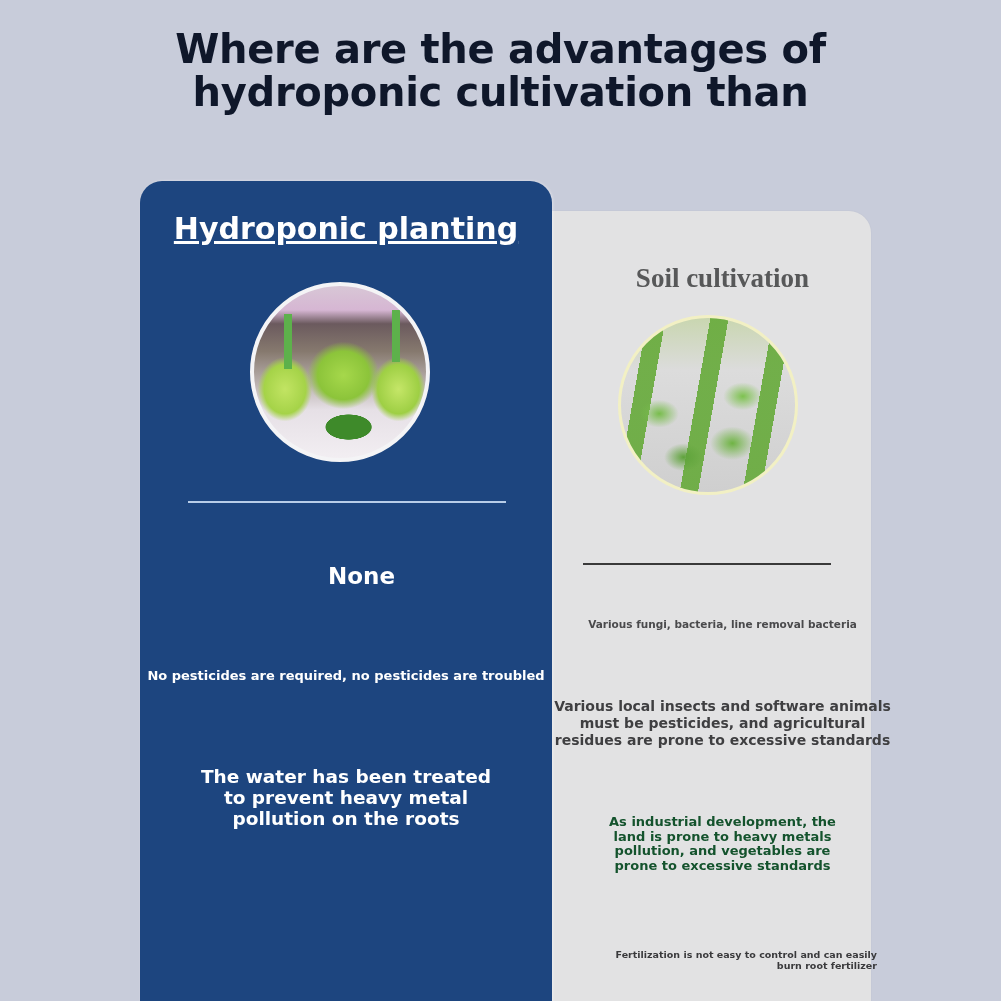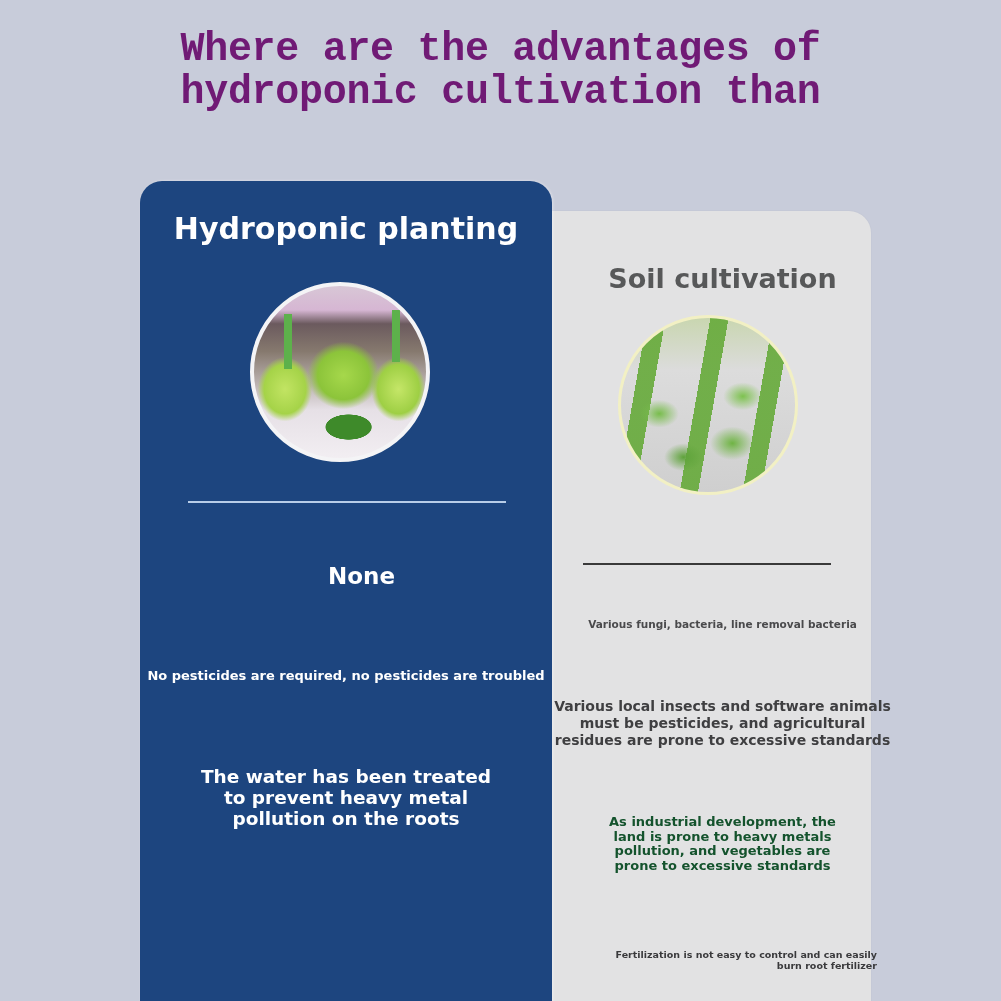--- a/index.html
+++ b/index.html
@@ -5,46 +5,45 @@
     * { box-sizing: border-box; margin: 0; padding: 0; }
     html, body {
       width: 1001px; height: 1001px; overflow: hidden;
       background: #c8ccda;
       font-family: "DejaVu Sans", "Liberation Sans", sans-serif;
     }
     .stage { position: relative; width: 1001px; height: 1001px; background: #c8ccda; }
 
     .main-title {
       position: absolute; left: 0; top: 28px; width: 1001px;
-      text-align: center; color: #701a75;
+      text-align: center; color: #0f172a;
       font-size: 40px; font-weight: bold; line-height: 43px;
       letter-spacing: -0.3px;
-      font-family: Liberation Mono, monospace;
     }
     .main-title span { display: block; }
 
     
     .soil-card {
       position: absolute; left: 530px; top: 211px; width: 341px; height: 820px;
       background: #e2e2e3; border-radius: 22px;
       box-shadow: 0 0 2px rgba(0,0,0,0.05);
     }
     
     .hydro-card {
       position: absolute; left: 140px; top: 181px; width: 412px; height: 850px;
       background: #1d457f; border-radius: 22px;
       box-shadow: 1px 0 3px rgba(255,255,255,0.4);
     }
 
     .card-title {
       position: absolute; left: 0; width: 100%; text-align: center;
       font-weight: bold;
     }
-    .hydro-card .card-title { top: 30px; color: #ffffff; font-size: 30px; }
-    .soil-card .card-title { top: 52px; left: 22px; width: 341px; color: #575859; font-size: 27px; }
+    .hydro-card .card-title { top: 30px; color: #ffffff; font-size: 30px; text-decoration: underline; }
+    .soil-card .card-title { top: 52px; left: 22px; width: 341px; color: #575859; font-size: 27px; font-family: Liberation Serif, serif; }
 
     .photo {
       position: absolute; border-radius: 50%; overflow: hidden;
     }
     .hydro-photo {
       left: 110px; top: 101px; width: 180px; height: 180px;
       border: 4px solid #f4f4f6;
       background:
         radial-gradient(ellipse 22% 12% at 55% 82%, #3e8a2a 0%, #3e8a2a 60%, transparent 62%),
         radial-gradient(ellipse 30% 28% at 52% 52%, #a6d84b 0%, #8cc43a 50%, transparent 70%),

